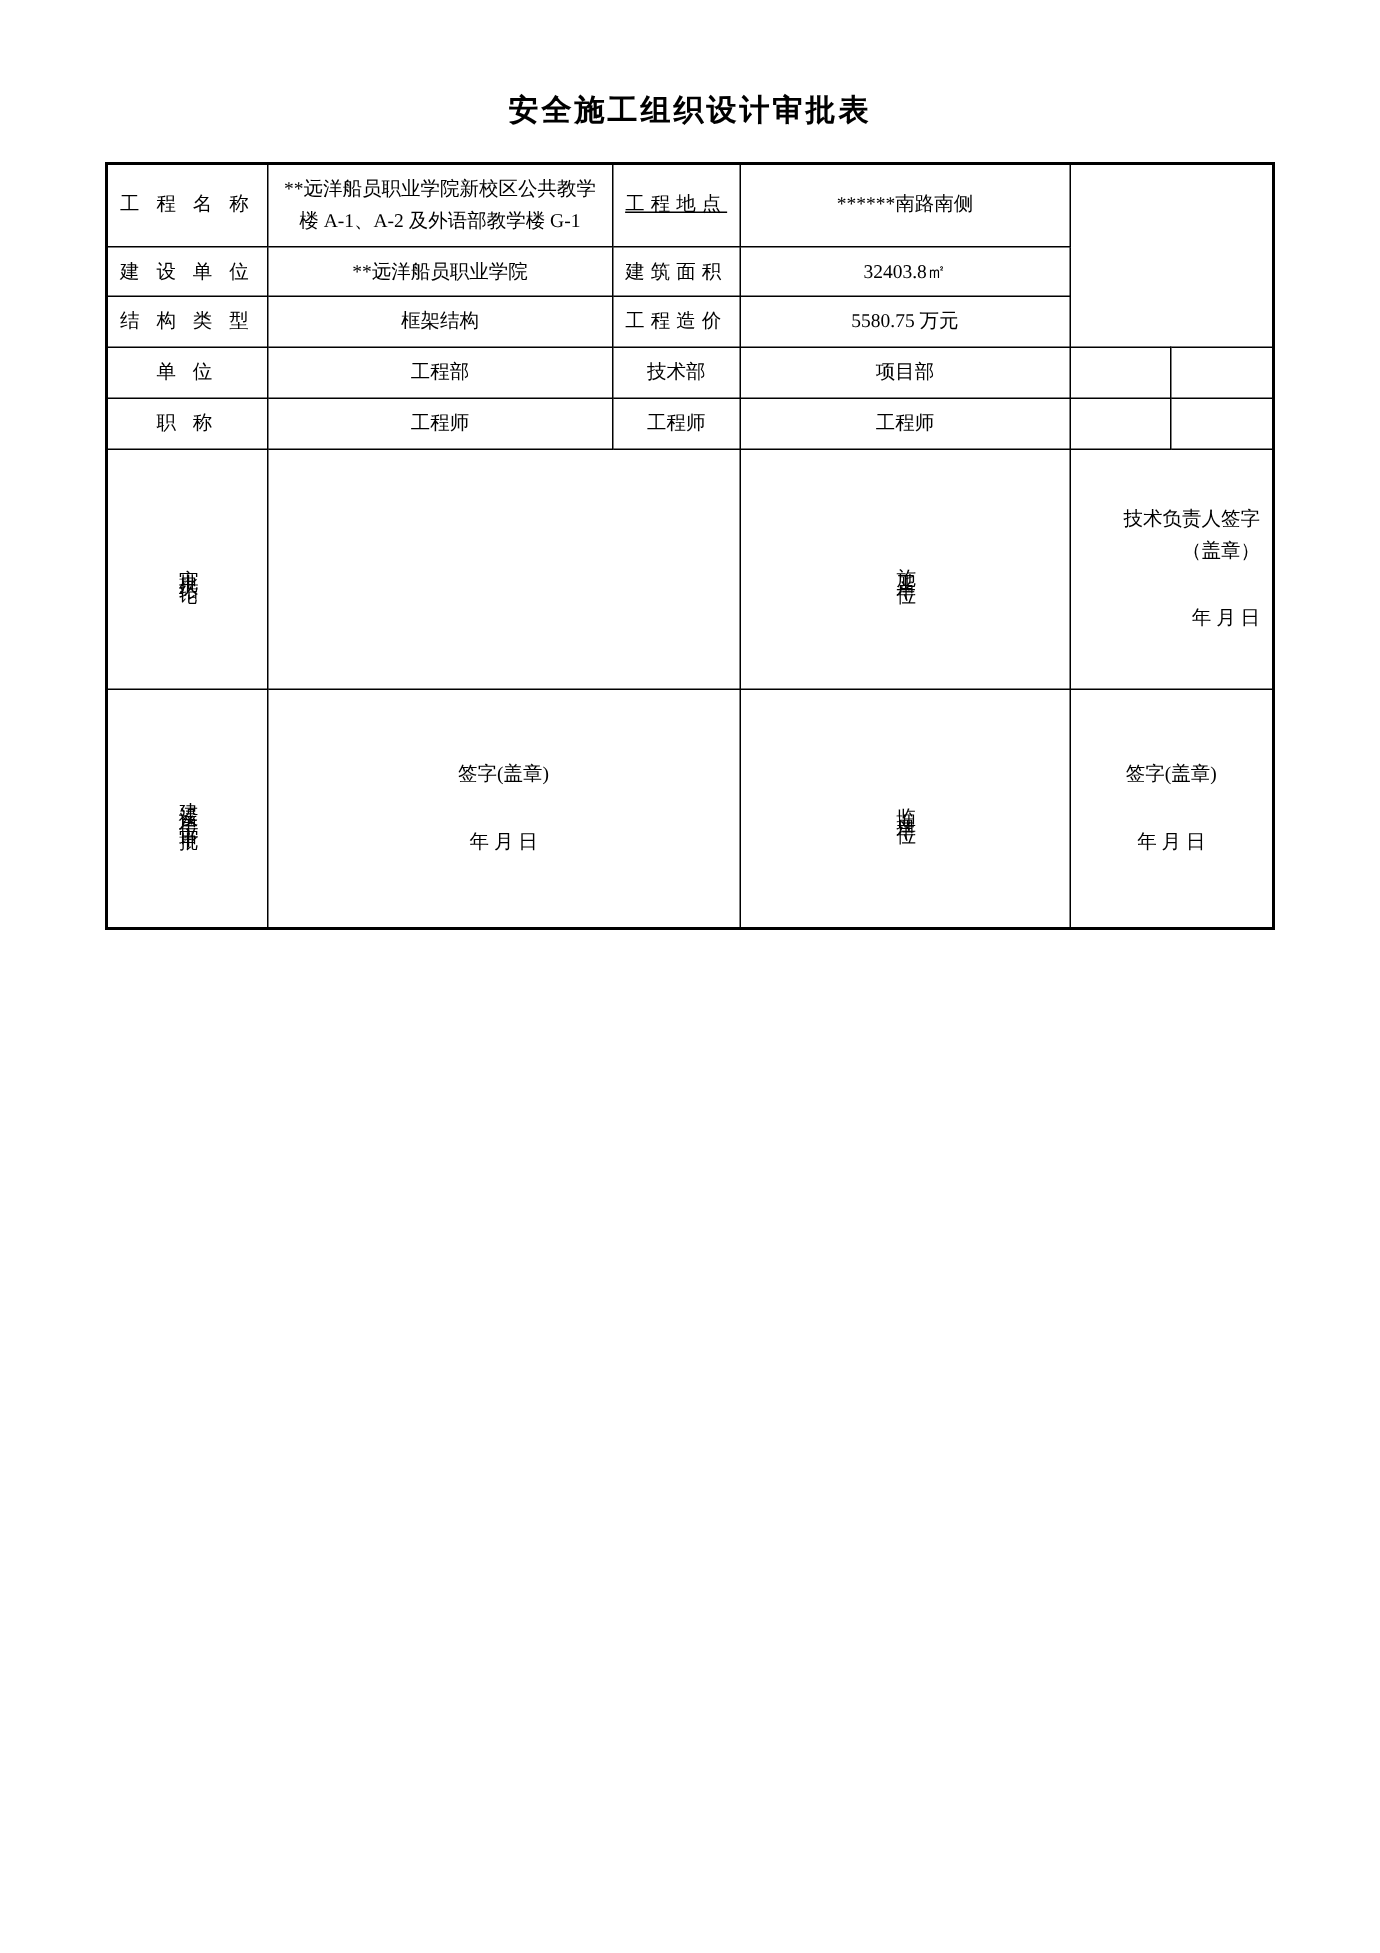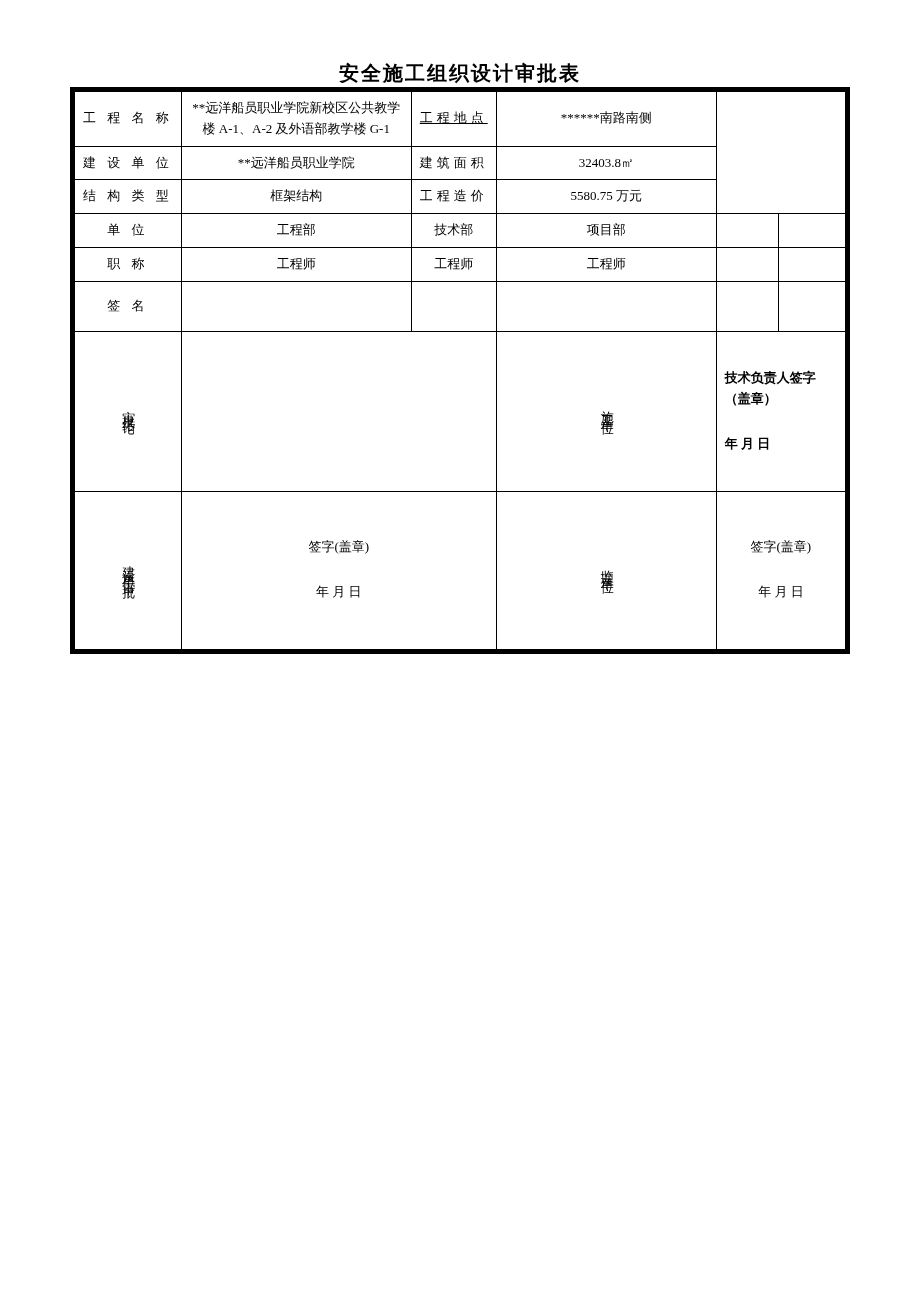--- a/index.html
+++ b/index.html
@@ -9,27 +9,27 @@
       font-size: 13px;
       color: #000;
       width: 920px;
       min-height: 1302px;
       padding: 60px 70px;
     }
     .page-title {
       text-align: center;
       font-size: 20px;
       font-weight: bold;
-      margin-bottom: 0;
+      margin-bottom: 21px;
       letter-spacing: 2px;
     }
     .main-table {
       width: 100%;
       border-collapse: collapse;
-      border: 5px solid #000000;
+      border: 2px solid #000000;
     }
     .main-table td, .main-table th {
       border: 1px solid #000;
       padding: 6px 8px;
       text-align: center;
       vertical-align: middle;
       line-height: 1.6;
     }
     .label-cell {
       letter-spacing: 4px;
@@ -95,38 +95,30 @@
 
   <tr>
     <td class="label-cell">职  称</td>
     <td>工程师</td>
     <td>工程师</td>
     <td>工程师</td>
     <td></td>
     <td></td>
   </tr>
 
-  <tr style="height:50px;">
-    <td class="label-cell">签  名</td>
-    <td></td>
-    <td></td>
-    <td></td>
-    <td></td>
-    <td></td>
-  </tr>
 
   <tr>
     <td style="width:40px; height:160px; vertical-align:middle;">
       <div style="writing-mode:vertical-lr; text-orientation:upright; letter-spacing:4px; font-size:13px; display:inline-block;">审批结论</div>
     </td>
     <td colspan="2" style="height:160px;"></td>
     <td style="width:40px; height:160px; vertical-align:middle;">
       <div style="writing-mode:vertical-lr; text-orientation:upright; letter-spacing:4px; font-size:13px; display:inline-block;">施工单位</div>
     </td>
-    <td colspan="2" style="height:160px; vertical-align:middle; text-align:left;font-weight:bold;">
+    <td colspan="2" style="height:160px; vertical-align:middle; text-align:right;">
       <div>技术负责人签字</div>
       <div>（盖章）</div>
       <div style="margin-top:24px;">年    月    日</div>
     </td>
   </tr>
 
   <tr>
     <td style="width:40px; height:160px; vertical-align:middle;">
       <div style="writing-mode:vertical-lr; text-orientation:upright; letter-spacing:4px; font-size:13px; display:inline-block;">建设单位审批</div>
     </td>

